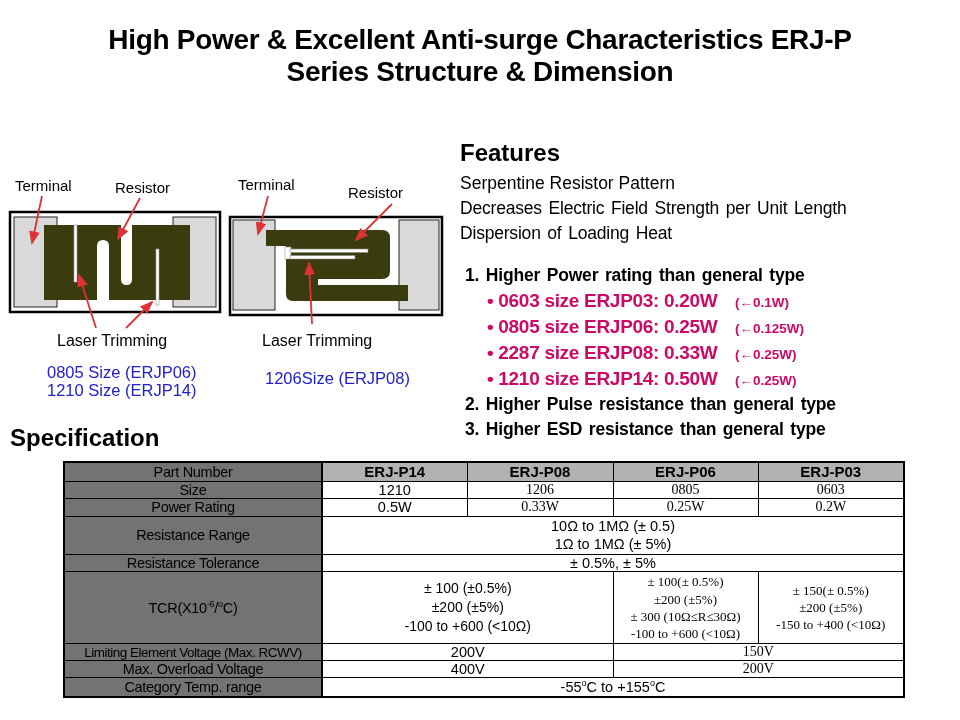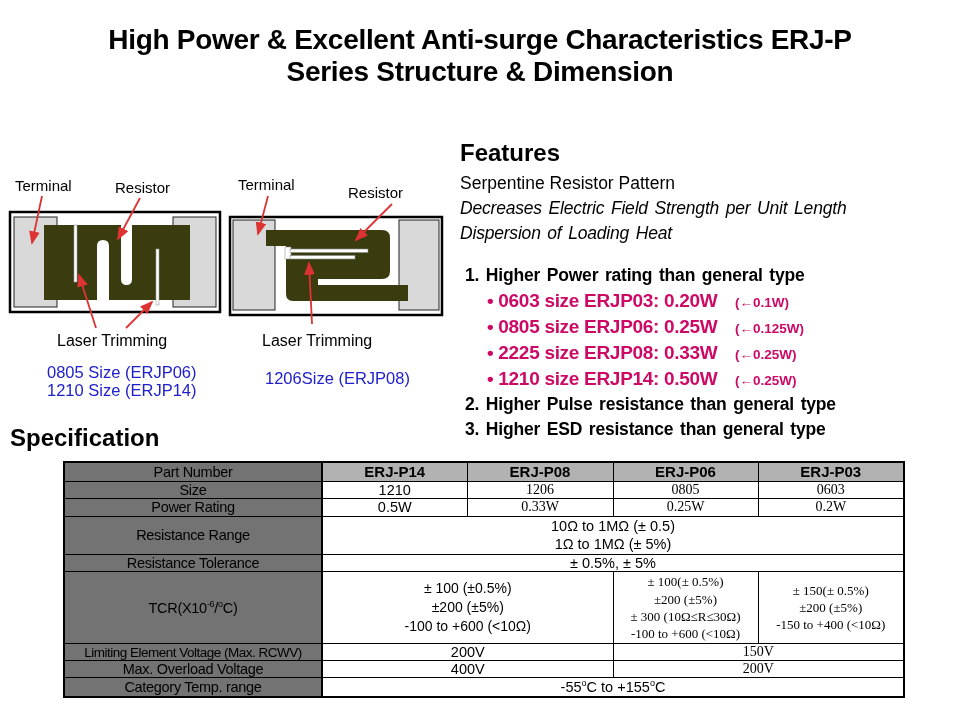--- a/index.html
+++ b/index.html
@@ -7,21 +7,21 @@
          font-family:"Liberation Sans",sans-serif;color:#000;}
 
   
   .title{position:absolute;top:24px;left:0;width:960px;text-align:center;
          font-weight:bold;font-size:28px;line-height:1.14;letter-spacing:-0.3px;}
 
   
   .features{position:absolute;left:460px;top:140px;width:478px;}
   .feat-h1{font-size:24px;font-weight:bold;line-height:1.05;}
   .feat-sub{font-size:17.5px;font-weight:normal;margin-top:8px;}
-  .feat-line{font-size:17.5px;margin-top:4px;letter-spacing:-0.2px;word-spacing:2px;font-style:italic;}
+  .feat-line{font-size:17.5px;margin-top:4px;letter-spacing:-0.2px;word-spacing:2px;}
   .feat-item{font-size:17.5px;letter-spacing:-0.2px;word-spacing:2px;margin-left:5px;font-weight:bold;}
   .feat-item.first{margin-top:21px;}
   .feat-item.after{margin-top:4px;}
   .bullets{margin:3px 0 3px 27px;}
   .bullet-row{margin-top:4px;white-space:nowrap;}
   .b-main{font-size:19px;font-weight:bold;color:#cc0a66;letter-spacing:-0.3px;}
   .b-note{font-size:13.5px;font-weight:bold;color:#cc0a66;margin-left:13px;}
 
   
   .spec-h{position:absolute;left:10px;top:424px;font-size:24px;font-weight:bold;}
@@ -119,21 +119,21 @@
     <div class="bullets">
       <div class="bullet-row">
         <span class="b-main">• 0603 size ERJP03: 0.20W</span>
         <span class="b-note">(←0.1W)</span>
       </div>
       <div class="bullet-row">
         <span class="b-main">• 0805 size ERJP06: 0.25W</span>
         <span class="b-note">(←0.125W)</span>
       </div>
       <div class="bullet-row">
-        <span class="b-main">• 2225 size ERJP08: 0.33W</span>
+        <span class="b-main">• 2287 size ERJP08: 0.33W</span>
         <span class="b-note">(←0.25W)</span>
       </div>
       <div class="bullet-row">
         <span class="b-main">• 1210 size ERJP14: 0.50W</span>
         <span class="b-note">(←0.25W)</span>
       </div>
     </div>
     <div class="feat-item after">2. Higher Pulse resistance than general type</div>
     <div class="feat-item after">3. Higher ESD resistance than general type</div>
   </div>

